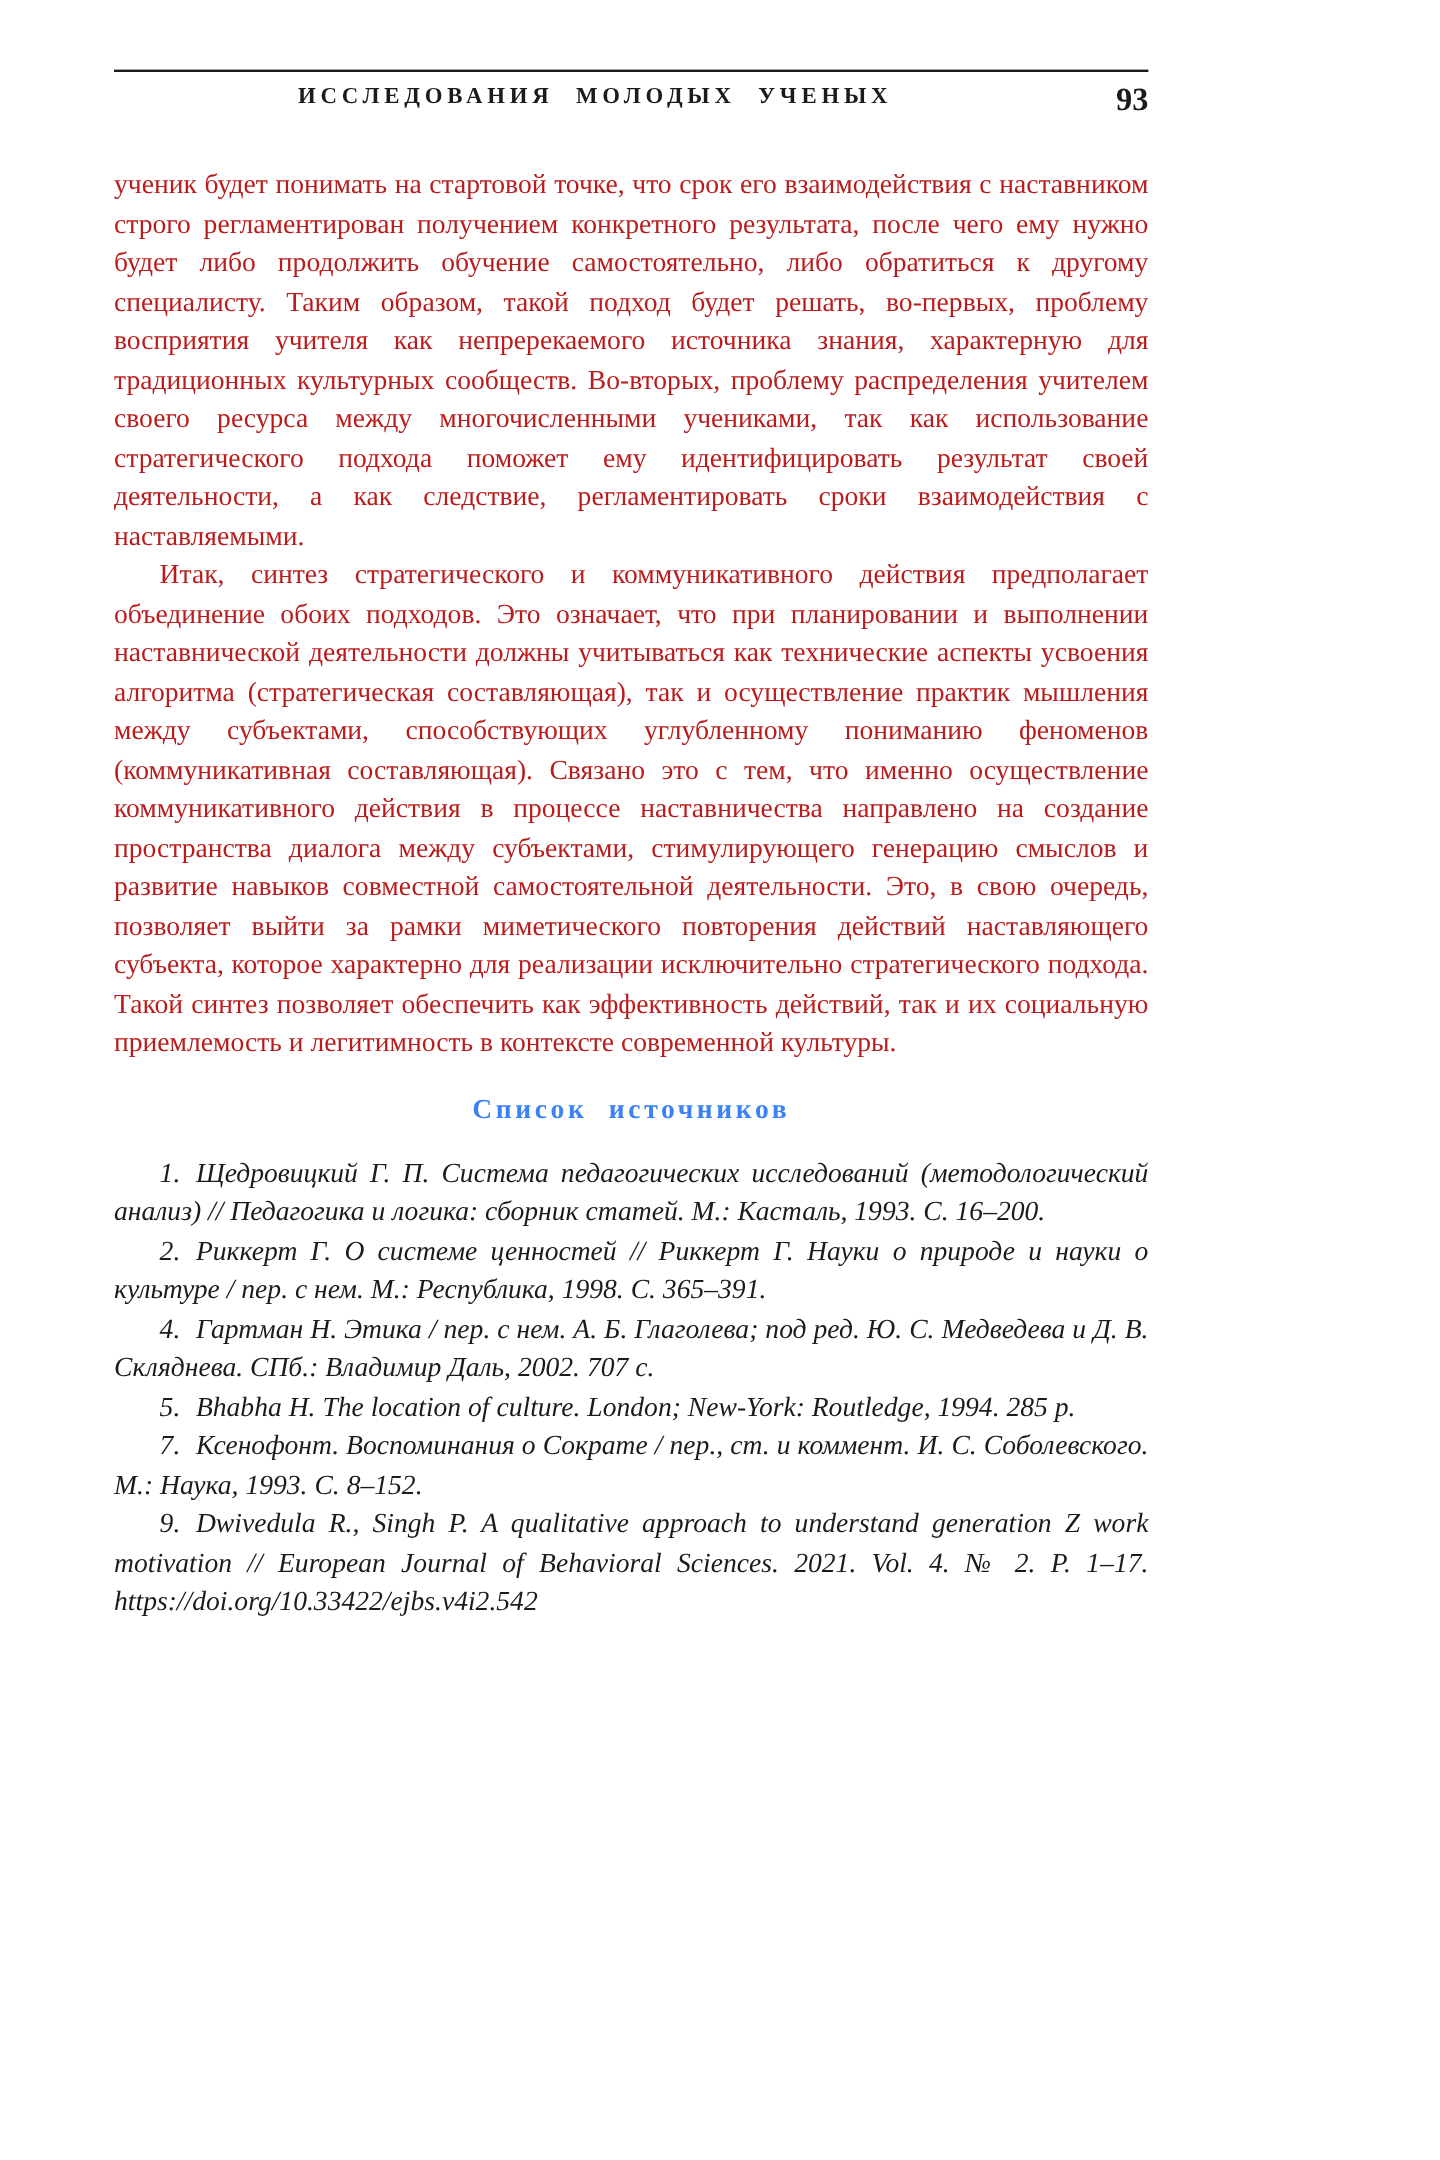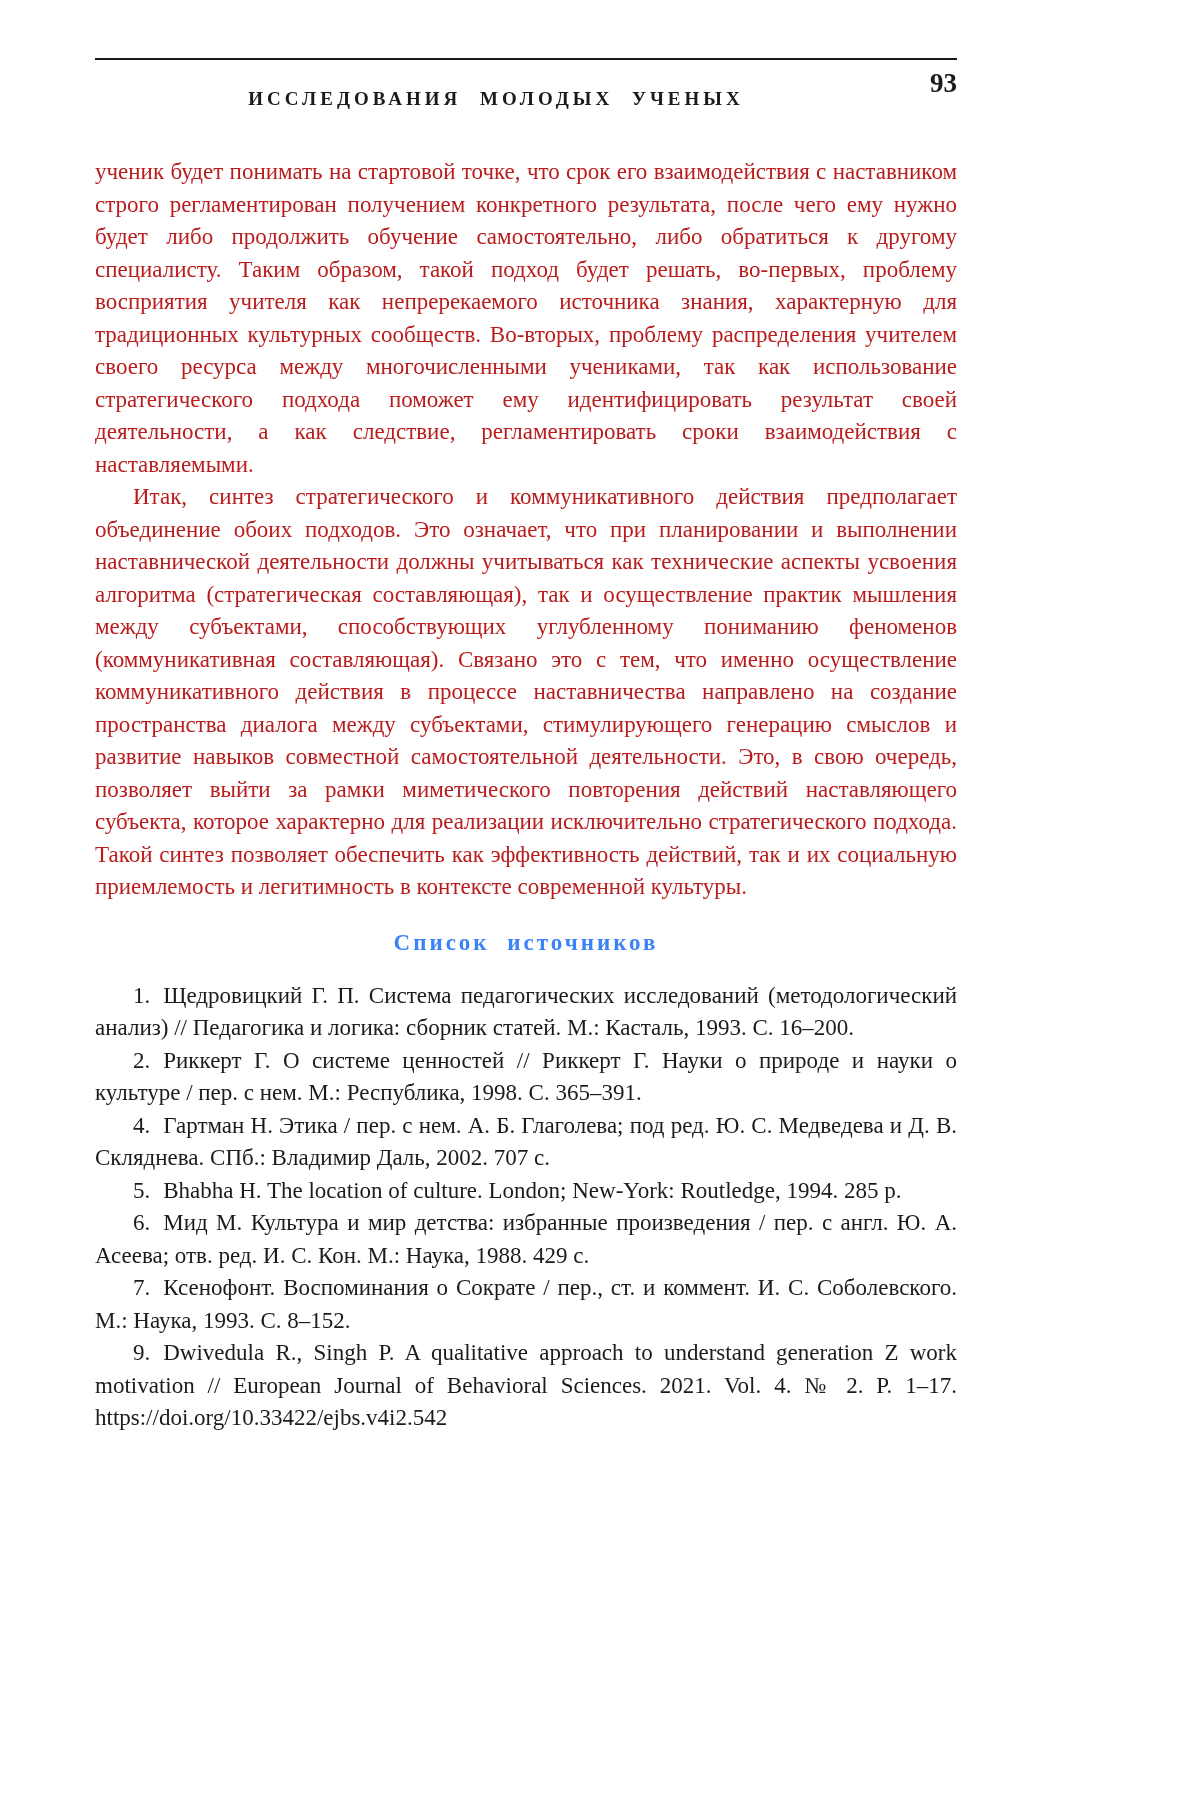--- a/index.html
+++ b/index.html
@@ -15,21 +15,21 @@
     width: 862px;
     margin-left: 95px;
     padding-top: 58px;
     color: #1b1b1b;
     font-family: "Liberation Serif", "DejaVu Serif", serif;
   }
   
   .running-head {
     position: relative;
     border-top: 2px solid #1b1b1b;
-    padding-top: 28px;
+    padding-top: 10px;
     margin-bottom: 34px;
     height: 34px;
   }
   .head-title {
     display: block;
     text-align: center;
     font-size: 19px;
     font-weight: 700;
     letter-spacing: 4px;
     word-spacing: 10px;
@@ -64,20 +64,21 @@
     word-spacing: 9px;
     color: #3b82f6;
   }
   .ref {
     margin: 0;
     font-size: 23px;
     line-height: 32.5px;
     text-align: justify;
     text-indent: 38px;
     color: #1b1b1b;
+    font-style: italic;
   }
   .ref-num {
     margin-right: 13px;
   }
 </style>
 </head>
 <body>
 
 <div class="page">
 
@@ -91,18 +92,17 @@
     <p class="para">Итак, синтез стратегического и коммуникативного действия предполагает объединение обоих подходов. Это означает, что при планировании и выполнении наставнической деятельности должны учитываться как технические аспекты усвоения алгоритма (стратегическая составляющая), так и осуществление практик мышления между субъектами, способствующих углубленному пониманию феноменов (коммуникативная составляющая). Связано это с тем, что именно осуществление коммуникативного действия в процессе наставничества направлено на создание пространства диалога между субъектами, стимулирующего генерацию смыслов и развитие навыков совместной самостоятельной деятельности. Это, в свою очередь, позволяет выйти за рамки миметического повторения действий наставляющего субъекта, которое характерно для реализации исключительно стратегического подхода. Такой синтез позволяет обеспечить как эффективность действий, так и их социальную приемлемость и легитимность в контексте современной культуры.</p>
   </div>
 
   <h2 class="refs-heading">Список источников</h2>
 
   <div class="refs">
     <p class="ref"><span class="ref-num">1.</span><span>Щедровицкий Г. П. Система педагогических исследований (методологический анализ) // Педагогика и логика: сборник статей. М.: Касталь, 1993. С. 16–200.</span></p>
     <p class="ref"><span class="ref-num">2.</span><span>Риккерт Г. О системе ценностей // Риккерт Г. Науки о природе и науки о культуре / пер. с нем. М.: Республика, 1998. С. 365–391.</span></p>
     <p class="ref"><span class="ref-num">4.</span><span>Гартман Н. Этика / пер. с нем. А. Б. Глаголева; под ред. Ю. С. Медведева и Д. В. Скляднева. СПб.: Владимир Даль, 2002. 707 с.</span></p>
     <p class="ref"><span class="ref-num">5.</span><span>Bhabha H. The location of culture. London; New-York: Routledge, 1994. 285 p.</span></p>
-    <p class="ref"><span class="ref-num">6.</span><span>Мид М. Культура и мир детства: избранные произведения / пер. с англ. Ю. А. Асеева; отв. ред. И. С. Кон. М.: Наука, 1988. 429 с.</span></p>
     <p class="ref"><span class="ref-num">7.</span><span>Ксенофонт. Воспоминания о Сократе / пер., ст. и коммент. И. С. Соболевского. М.: Наука, 1993. С. 8–152.</span></p>
     <p class="ref"><span class="ref-num">9.</span><span>Dwivedula R., Singh P. A qualitative approach to understand generation Z work motivation // European Journal of Behavioral Sciences. 2021. Vol. 4. № 2. P. 1–17. https://doi.org/10.33422/ejbs.v4i2.542</span></p>
   </div>
 
 </div>
 
 </body></html>

